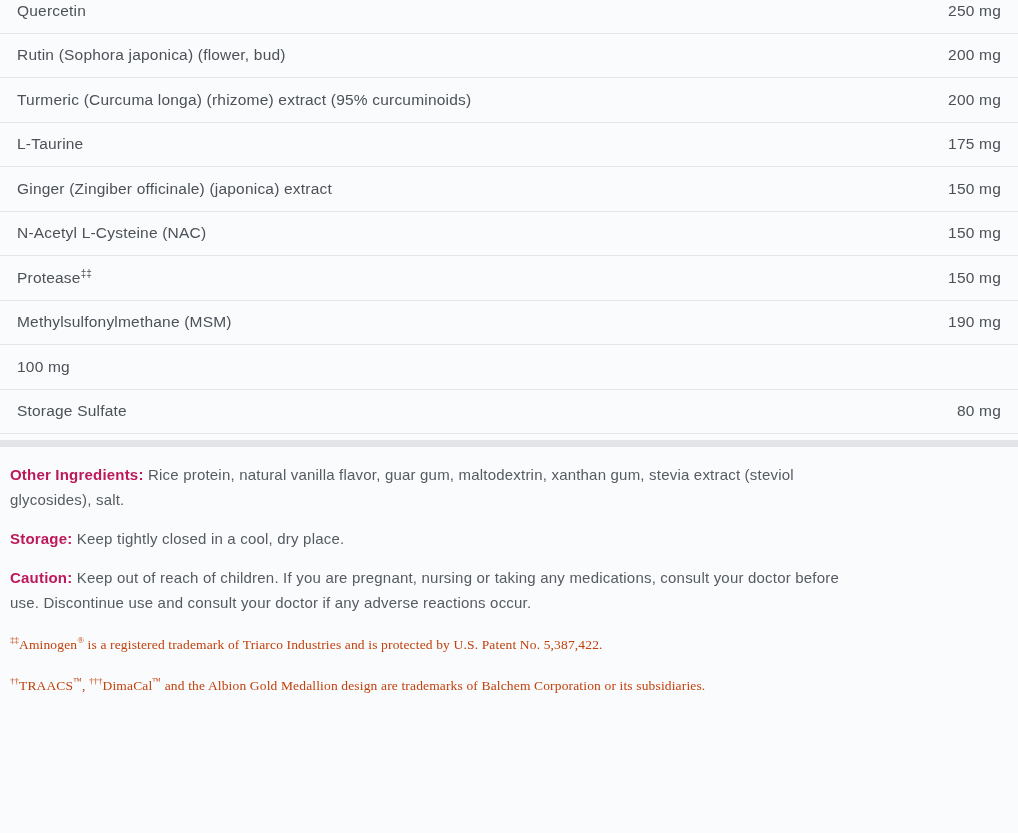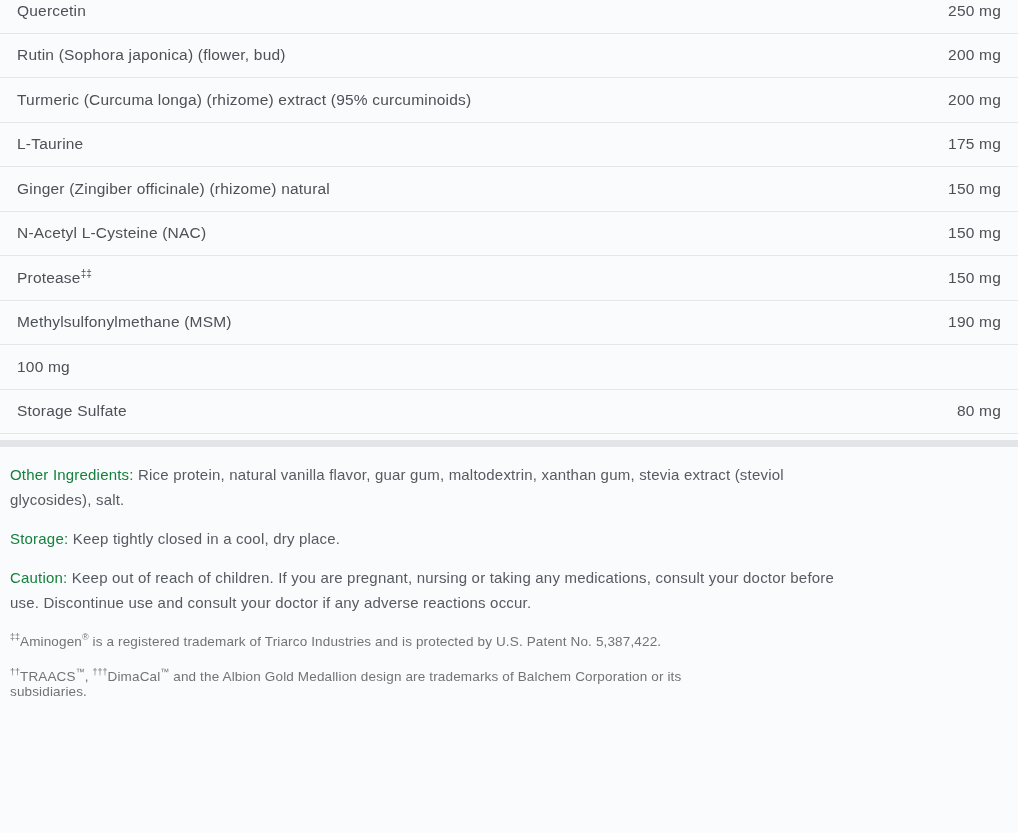--- a/index.html
+++ b/index.html
@@ -33,30 +33,31 @@
   .sections { padding: 1px 16px 0 10px; }
   .sect {
     max-width: 850px;
     font-size: 15px;
     line-height: 25px;
     letter-spacing: 0.2px;
     margin-top: 14px;
     color: #565b62;
   }
   .sect .lbl {
-    font-weight: normal;
-    color: #15803d;
+    font-weight: bold;
+    color: #be185d;
   }
   .footnote {
     max-width: 710px;
     font-size: 13.5px;
-    line-height: 16px;
+    line-height: 23px;
     letter-spacing: 0.15px;
     margin-top: 14px;
-    color: #737373;
+    color: #c2410c;
+    font-family: Liberation Serif, serif;
   }
   .footnote sup { font-size: 9px; letter-spacing: 0; }
 </style>
 </head>
 <body>
 
 <div class="table">
   <div class="row">
     <span class="nm"><span>Quercetin</span></span>
     <span class="amt">250 mg</span>
@@ -71,21 +72,21 @@
     <span class="nm"><span>Turmeric (Curcuma longa) (rhizome) extract (95% curcuminoids)</span></span>
     <span class="amt">200 mg</span>
   </div>
 
   <div class="row">
     <span class="nm"><span>L-Taurine</span></span>
     <span class="amt">175 mg</span>
   </div>
 
   <div class="row">
-    <span class="nm"><span>Ginger (Zingiber officinale) (rhizome) natural</span></span>
+    <span class="nm"><span>Ginger (Zingiber officinale) (japonica) extract</span></span>
     <span class="amt">150 mg</span>
   </div>
 
   <div class="row">
     <span class="nm"><span>N-Acetyl L-Cysteine (NAC)</span></span>
     <span class="amt">150 mg</span>
   </div>
 
   <div class="row">
     <span class="nm"><span>Protease</span><sup>‡‡</sup></span>

